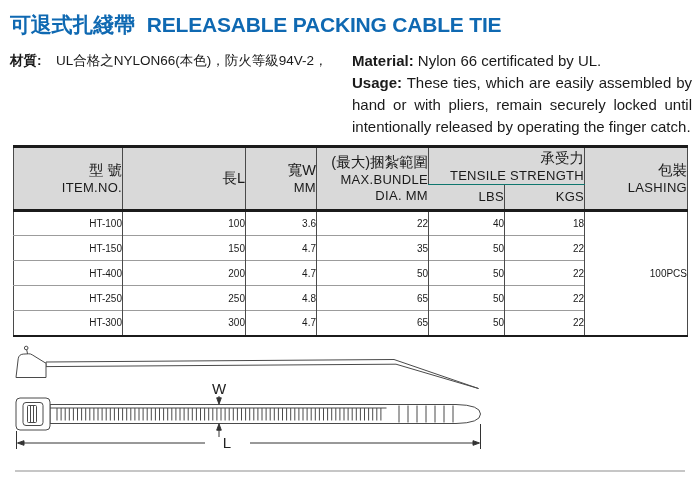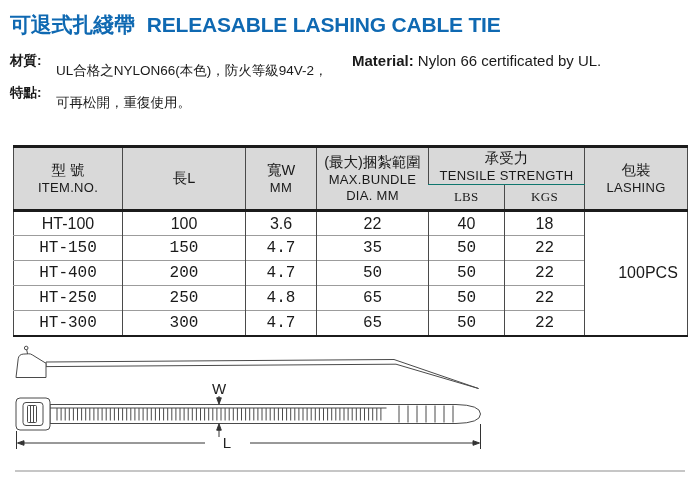--- a/index.html
+++ b/index.html
@@ -18,83 +18,83 @@
     color: var(--title-blue, #0f69b2);
     letter-spacing: -0.2px; white-space: nowrap;
   }
   .title-en { margin-left: 12px; }
 
   
   .specs { position: absolute; left: 10px; top: 50px; width: 686px; display: flex; }
   .specs-left { width: 342px; flex: none; font-size: 13.5px; line-height: 22px; }
   .spec-row { display: flex; }
   .spec-label { font-weight: bold; width: 46px; flex: none; white-space: nowrap; }
-  .spec-content { white-space: nowrap; margin-top: 10px; }
+  .spec-content { white-space: nowrap; }
   .specs-right { width: 340px; flex: none; font-size: 15px; line-height: 22px; text-align: justify; }
   .specs-right b { font-weight: bold; }
 
   
   .spec-table {
     position: absolute; left: 13px; top: 145px; width: 674px;
-    border-collapse: collapse; table-layout: fixed; text-align: center;
+    border-collapse: collapse; table-layout: fixed; text-align: right;
     border-top: 3px solid #1b1b1b;
     border-bottom: 2px solid #1b1b1b;
     border-left: 1px solid #4a4a4a;
     border-right: 1px solid #4a4a4a;
   }
   .spec-table th, .spec-table td {
     border-left: 1px solid #4a4a4a;
     font-weight: normal; padding: 0;
   }
   .spec-table th:first-child, .spec-table td:first-child { border-left: none; }
   .spec-table thead { background: var(--header-gray, #d9d9d9); border-bottom: 3px solid #1b1b1b; }
   .th-zh { font-size: 14.5px; line-height: 19px; }
   .th-en { font-size: 13px; line-height: 16px; letter-spacing: 0.3px; }
   th.tensile-top { height: 38px; border-bottom: 1px solid #0f766e; }
-  tr.sub th { height: 26px; font-family: Liberation Serif, serif; }
-  .spec-table tbody td { height: 25px; font-size: 16px; background: #fff; }
-  .spec-table tbody tr + tr td { border-top: 1px solid #9c9c9c; font-family: Liberation Mono, monospace; }
+  tr.sub th { height: 26px; }
+  .spec-table tbody td { height: 25px; font-size: 10px; background: #fff; }
+  .spec-table tbody tr + tr td { border-top: 1px solid #9c9c9c; }
   td.packing-cell { font-size: 14.5px; padding-left: 24px; }
 
   
   .drawing { position: absolute; left: 0; top: 345px; }
   .drawing path, .drawing line { stroke-linejoin: round; }
   .dim-text { font-size: 15px; fill: #222; font-family: "Liberation Sans", sans-serif; }
 
   .bottom-rule {
     position: absolute; left: 15px; top: 470px; width: 670px; height: 0;
     border-top: 2px solid #c6c6c6;
   }
 </style>
 </head>
 <body>
 
 <div class="page">
 
   <div class="title">
-    <span>可退式扎綫帶</span><span class="title-en">RELEASABLE LASHING CABLE TIE</span>
+    <span>可退式扎綫帶</span><span class="title-en">RELEASABLE PACKING CABLE TIE</span>
   </div>
 
   <div class="specs">
     <div class="specs-left">
       <div class="spec-row">
         <div class="spec-label">材質:</div>
         <div>
           <div class="spec-content">UL合格之NYLON66(本色)，防火等級94V-2，</div>
         </div>
       </div>
-      <div class="spec-row">
-        <div class="spec-label">特點:</div>
-        <div class="spec-content">可再松開，重復使用。</div>
-      </div>
     </div>
     <div class="specs-right">
       <div>
         <b>Material:</b>
         <span>Nylon 66 certificated by UL.</span>
+      </div>
+      <div>
+        <b>Usage:</b>
+        <span>These ties, which are easily assembled by hand or with pliers, remain securely locked until intentionally released by operating the finger catch.</span>
       </div>
     </div>
   </div>
 
   <table class="spec-table">
     <colgroup>
       <col style="width:109px">
         <col style="width:123px">
         <col style="width:71px">
       <col style="width:112px">

